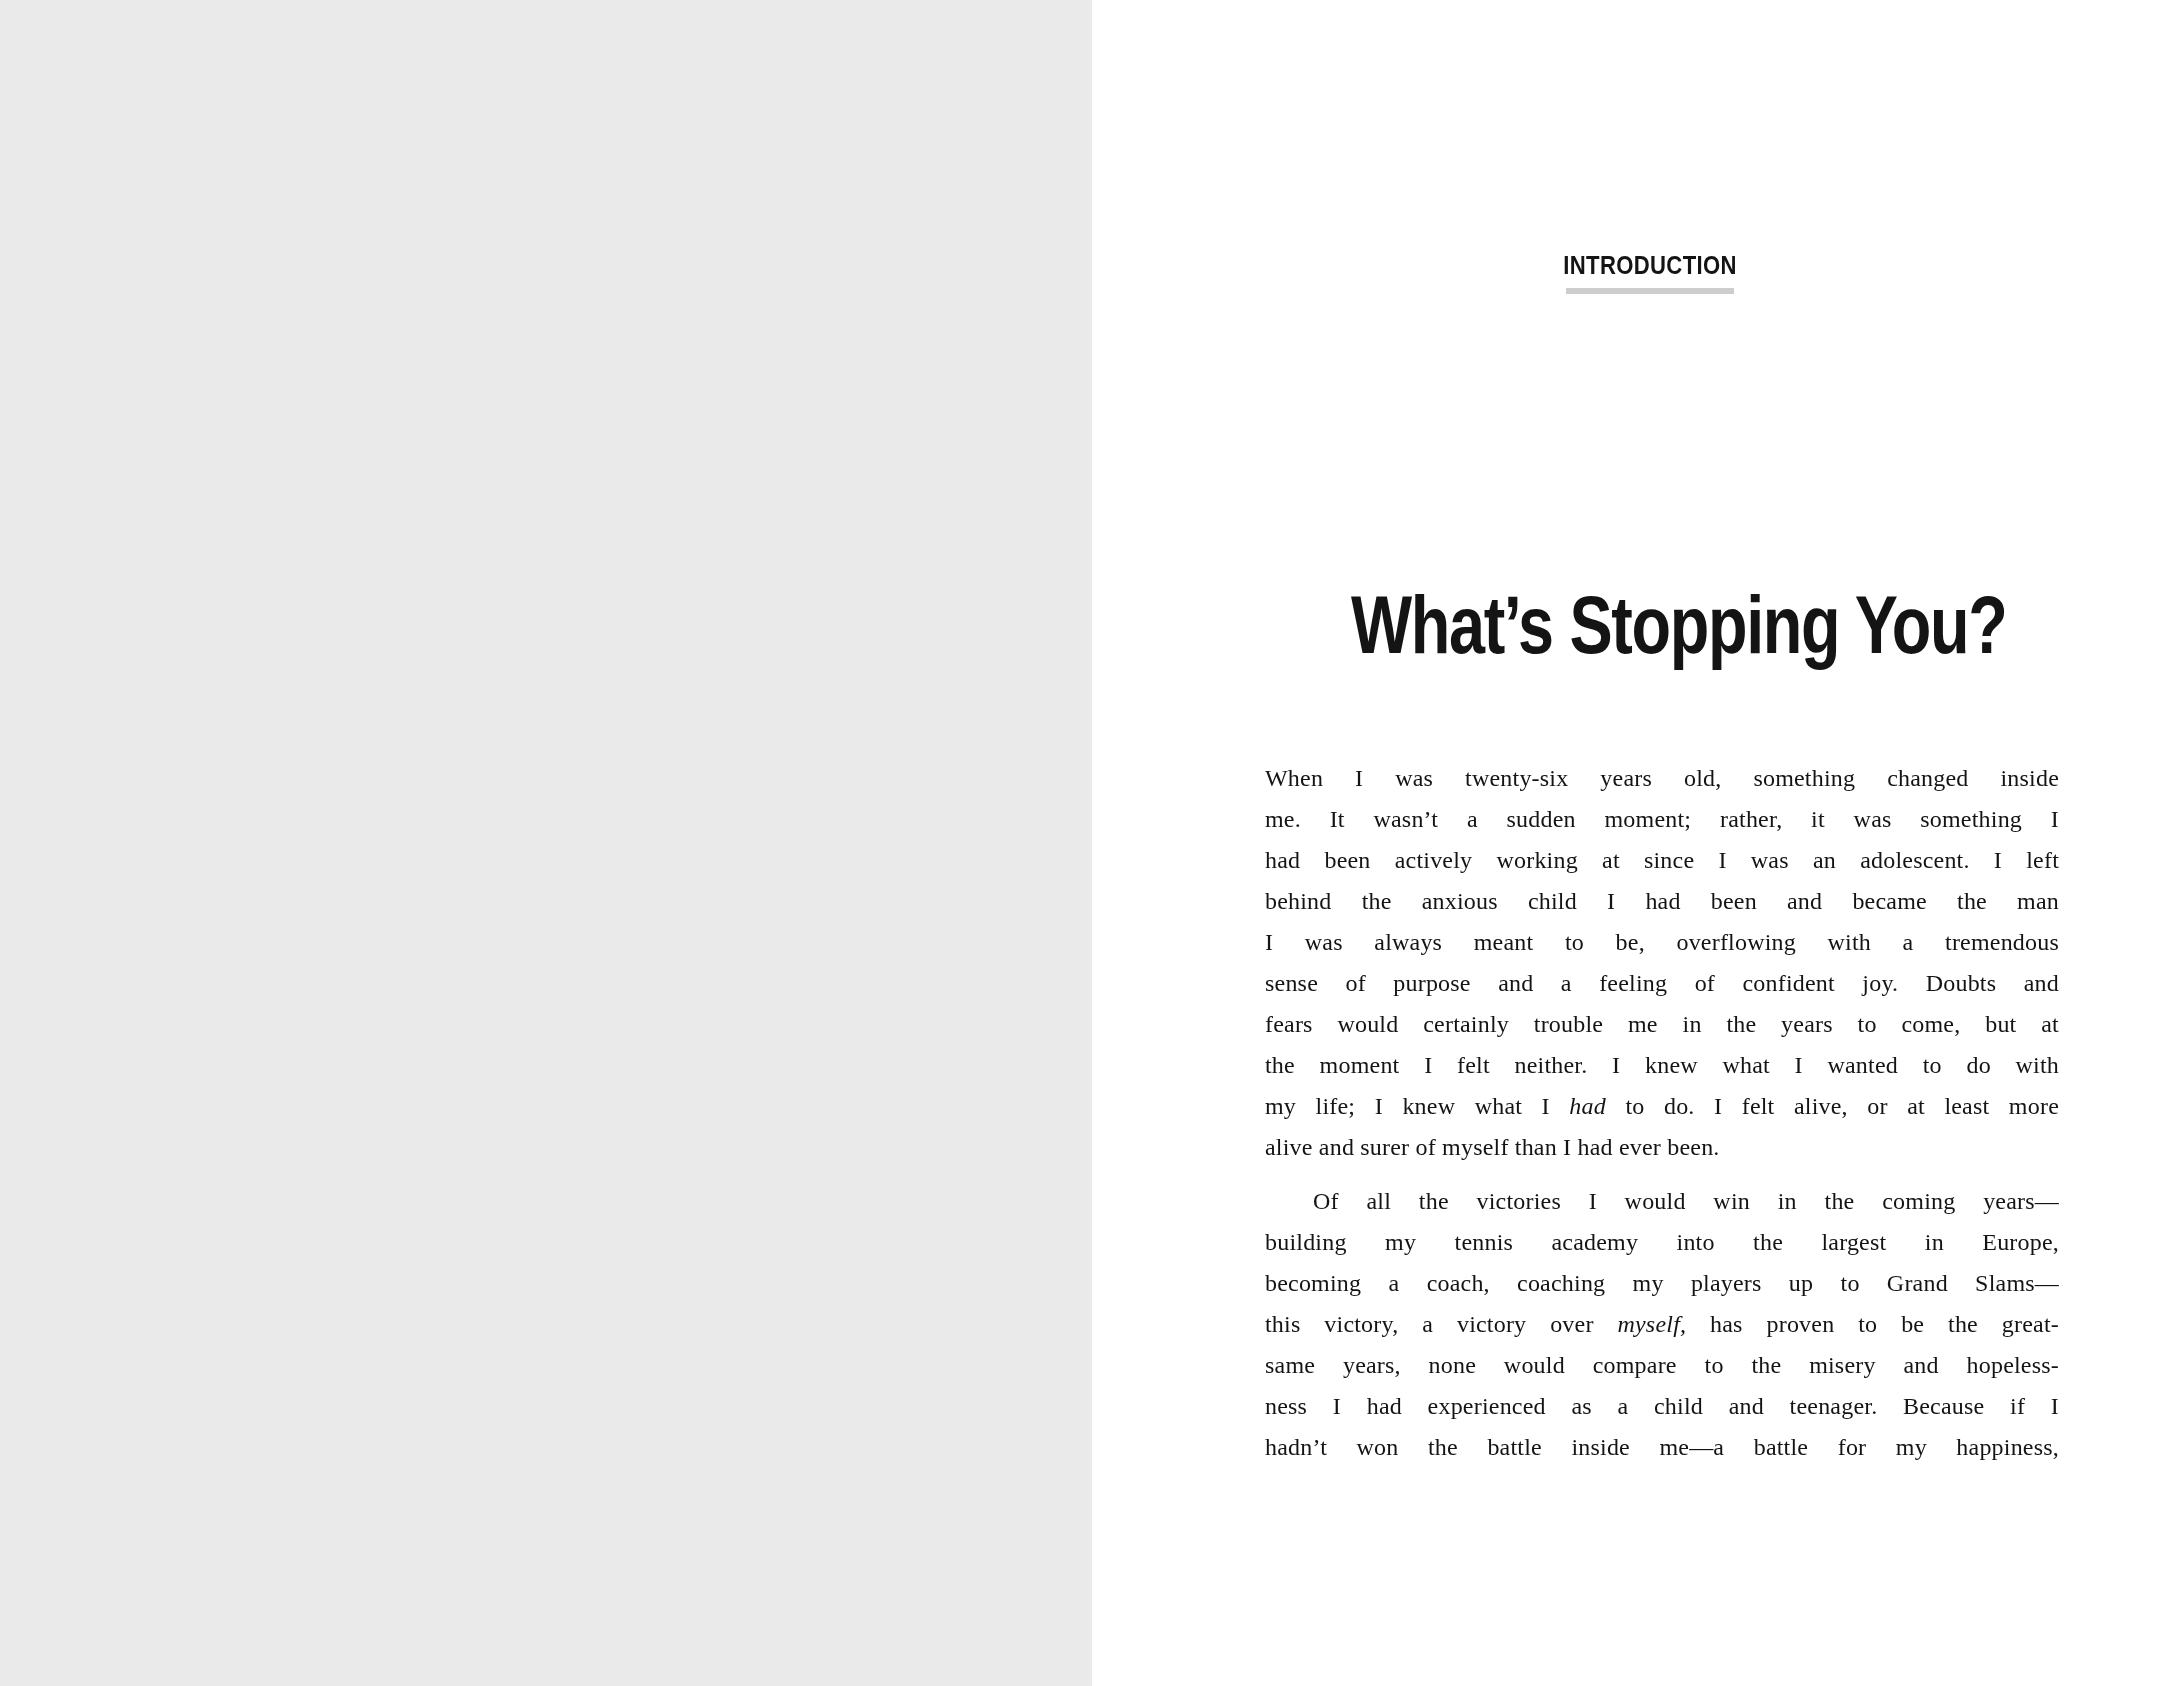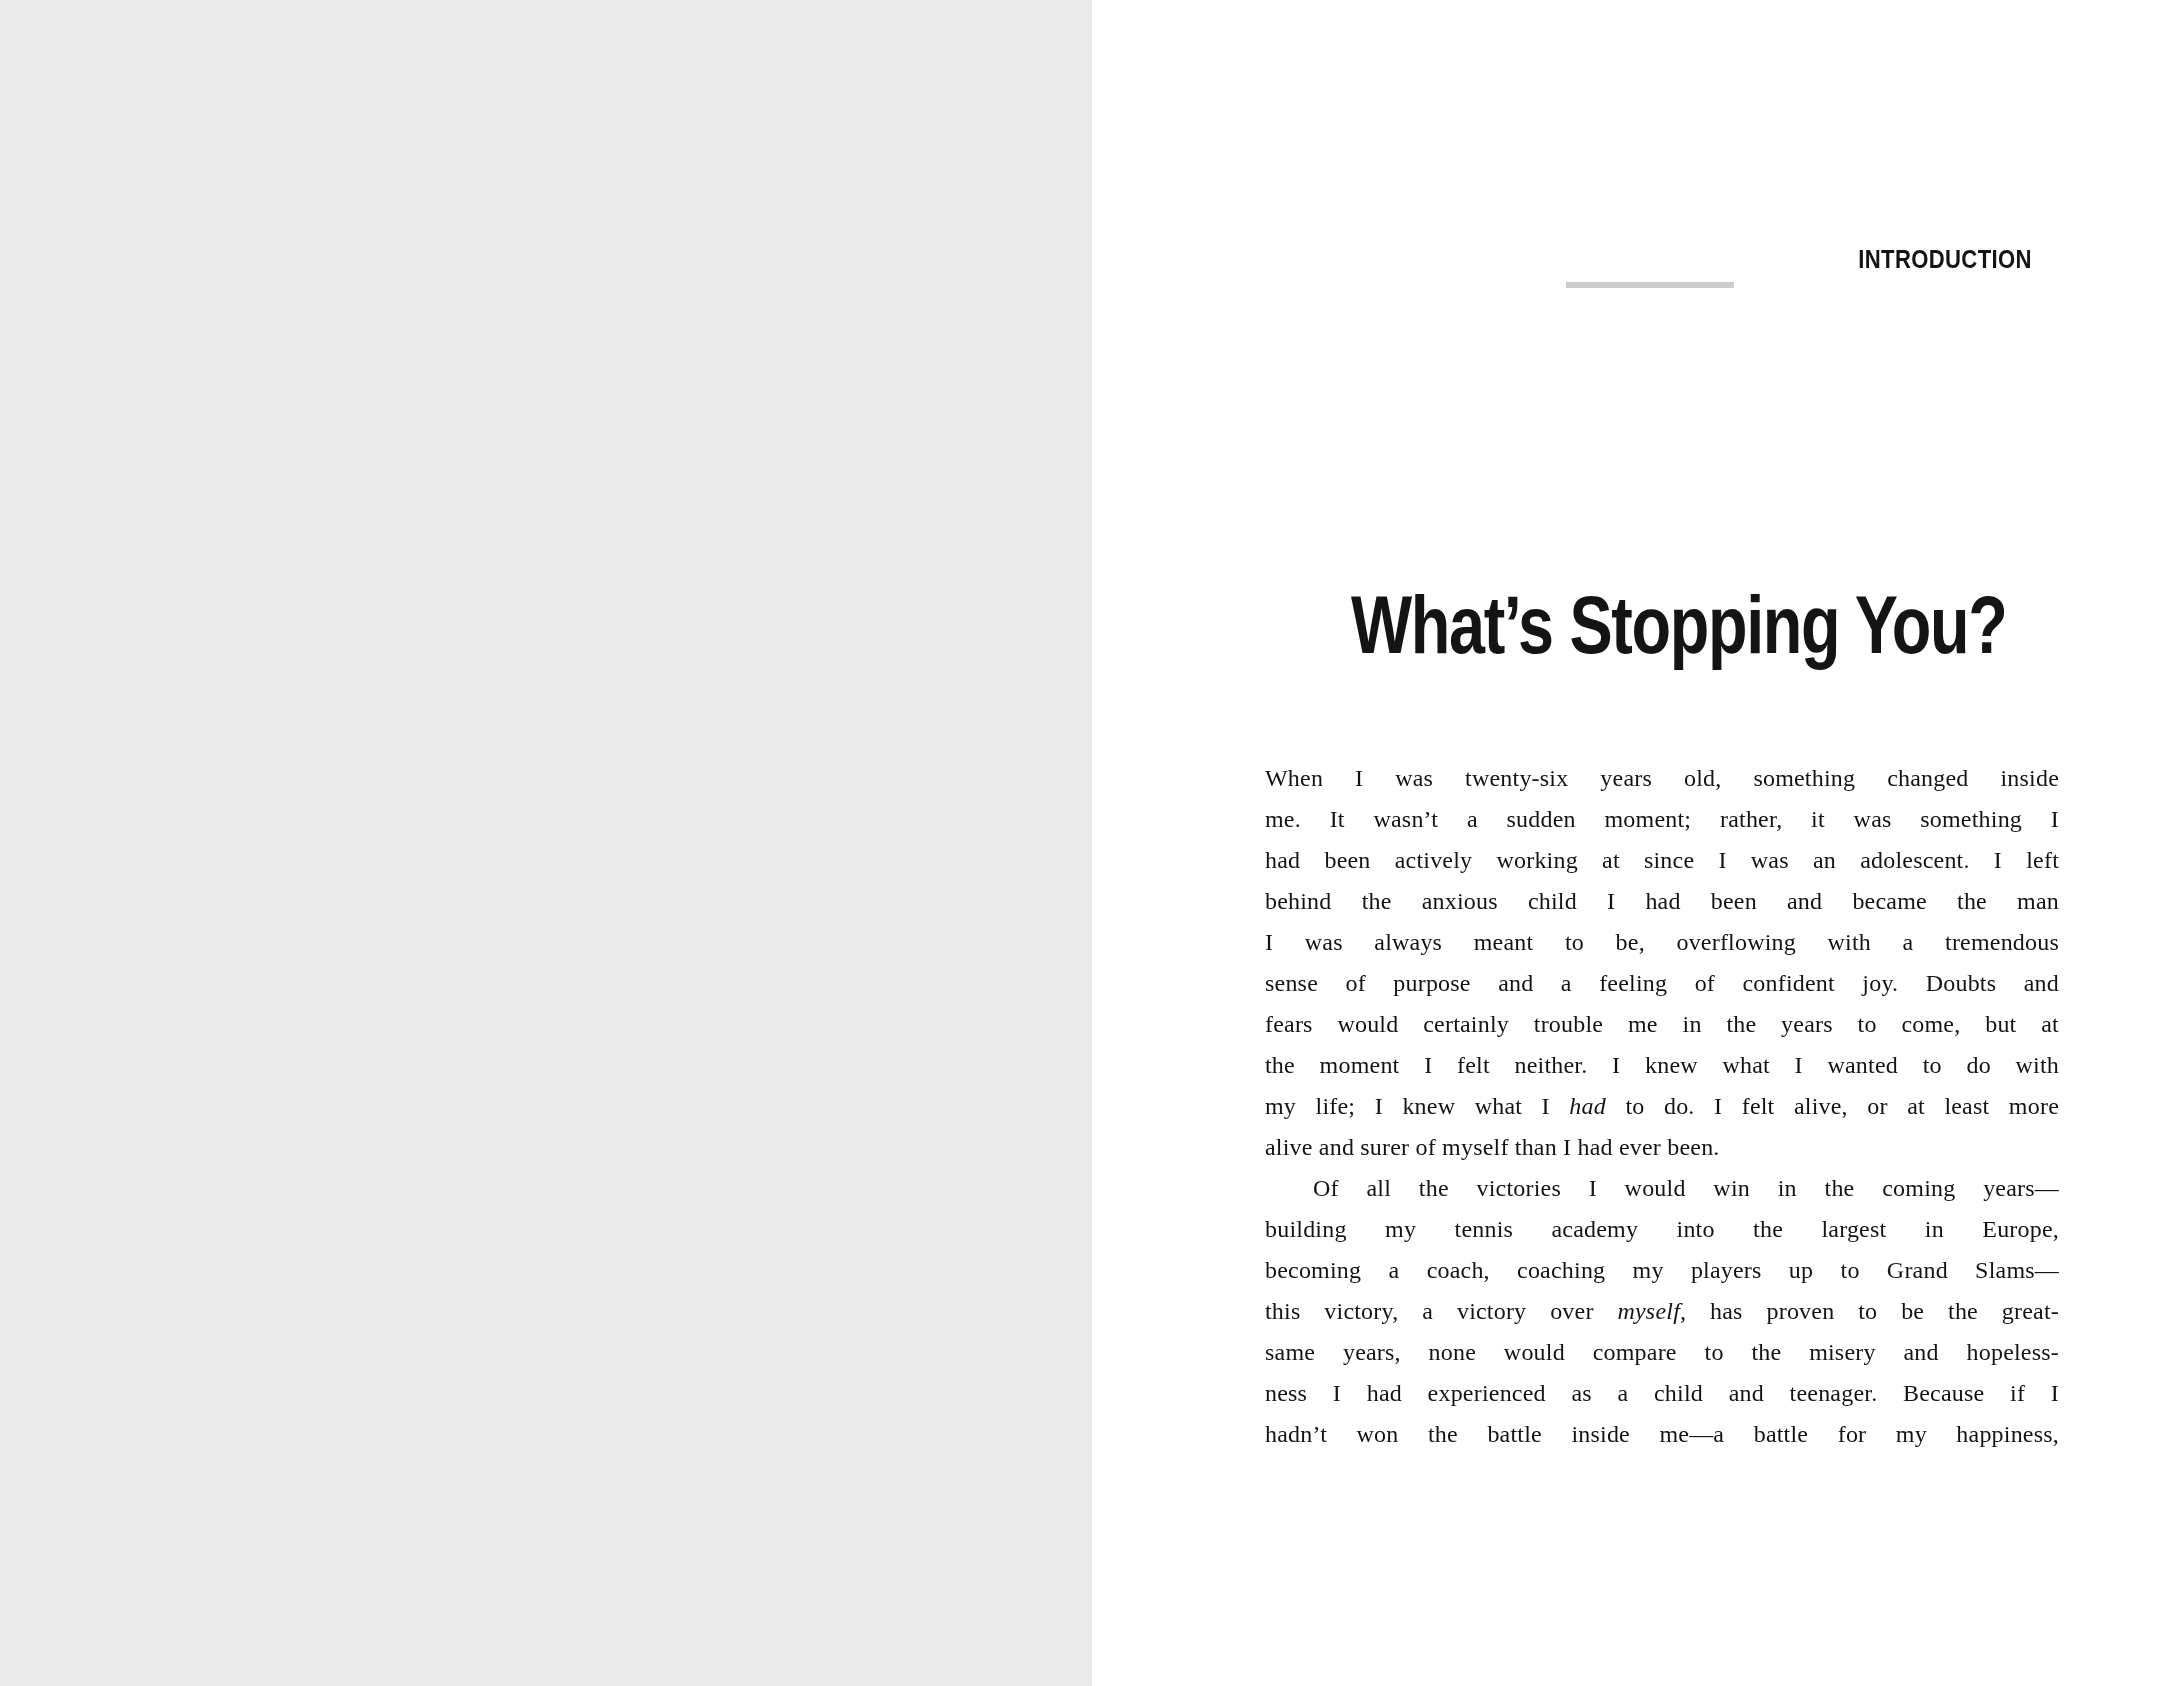--- a/index.html
+++ b/index.html
@@ -30,23 +30,23 @@
     width: 1092px; height: 1687px;
     background: var(--page-bg);
   }
   .column {
     position: absolute;
     left: 161px; top: 0;
     width: 794px; height: 1687px;
   }
   .kicker-wrap {
     position: absolute;
-    left: 0; top: 246px;
+    left: 0; top: 252px;
     width: 100%;
-    text-align: right;
+    text-align: center;
   }
   .kicker {
     display: inline-block;
     font-family: "Liberation Sans", sans-serif;
     font-weight: bold;
     font-size: 26px;
     line-height: 1;
     letter-spacing: 0.4px;
     color: var(--text);
     transform: scaleX(0.85);
@@ -85,21 +85,21 @@
     line-height: 41px;
     color: var(--text);
     letter-spacing: 0.2px;
   }
   .bl {
     text-align: justify;
     text-align-last: justify;
     white-space: normal;
   }
   .bl.end { text-align-last: left; }
-  .bl.indent { text-indent: 48px; }
+  .bl.indent { text-indent: 48px; margin-top: 13px; }
   .bl em { font-style: italic; }
 </style>
 </head>
 <body>
 
 <div class="spread">
   <div class="left-page"></div>
   <div class="right-page">
     <div class="column">
       <div class="kicker-wrap">

